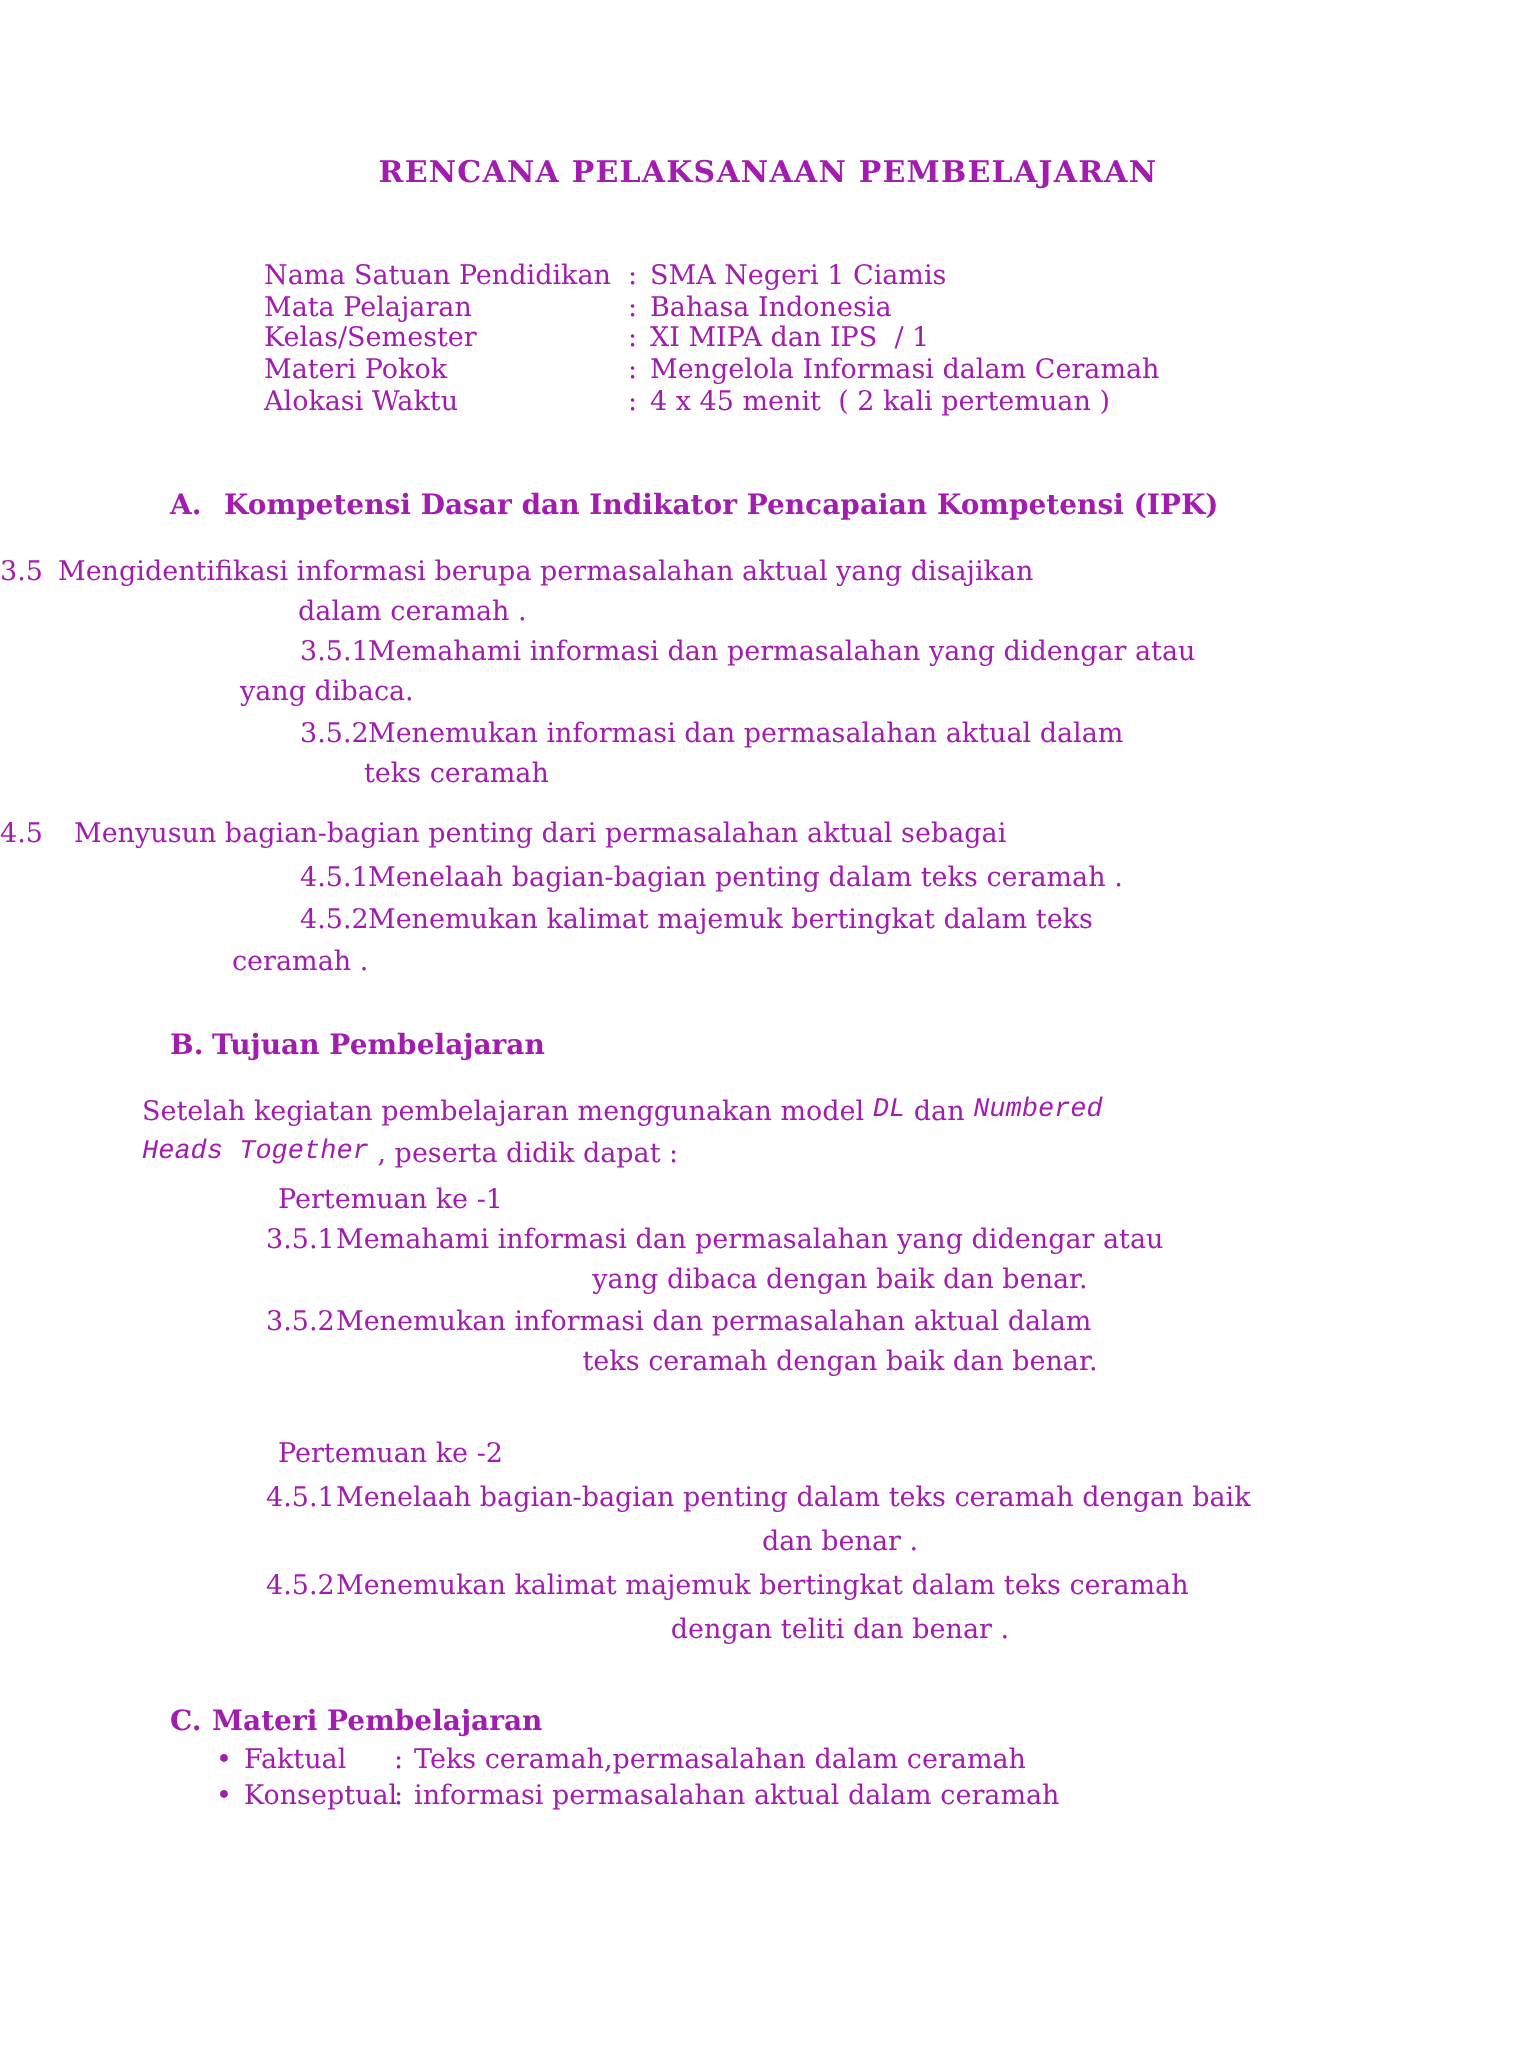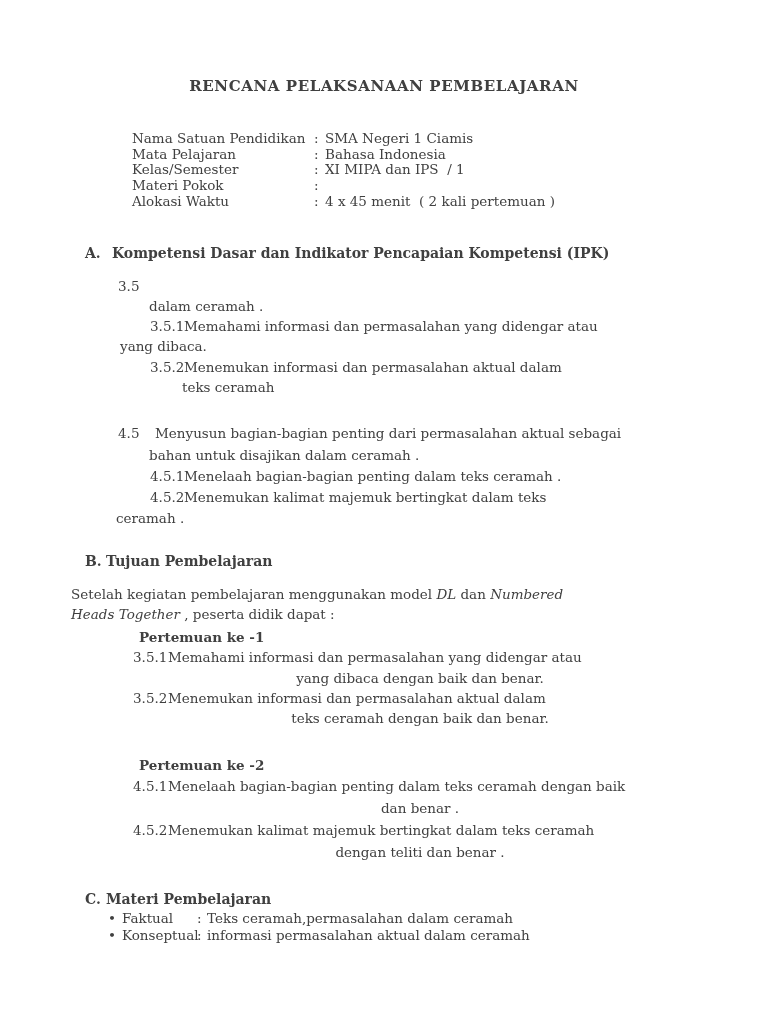--- a/index.html
+++ b/index.html
@@ -2,21 +2,21 @@
 <html><head>
 <meta charset="utf-8">
 <style>
   html, body { margin: 0; padding: 0; }
   body { background: #ffffff; }
   .page {
     position: relative;
     width: 768px;
     height: 988px;
     background: #ffffff;
-    color: #404040;
+    color: #a21caf;
     font-family: "DejaVu Serif", serif;
     font-size: 13.5px;
     overflow: hidden;
   }
   .doc-title {
     margin-top: 78px;
     text-align: center;
     font-weight: bold;
     font-size: 15px;
     line-height: 17px;
@@ -39,47 +39,47 @@
   }
   .sec-letter-a { width: 27px; }
   .sec-letter-bc { width: 21px; }
   .heading-a { margin-top: 36px; }
   .heading-b { margin-top: 24px; }
   .heading-c { margin-top: 28px; }
   
   .ln { display: flex; white-space: pre; }
   .block-35 { margin-top: 15px; }
   .block-35 .ln { line-height: 20.3px; }
-  .block-45 { margin-top: 26px; }
+  .block-45 { margin-top: 10px; }
   .block-45 .ln { line-height: 21.3px; }
   .intro-block { margin-top: 15px; }
   .intro-block .ln { line-height: 20.7px; padding-left: 71px; }
   .meeting1 { margin-top: 2px; }
   .meeting1 .ln { line-height: 20.3px; }
   .meeting2 { margin-top: 26px; }
   .meeting2 .ln { line-height: 21.8px; }
   .bullets-block { margin-top: 3px; }
   .bullets-block .ln { line-height: 17.6px; padding-left: 108px; }
   
-  .pl118 { padding-left: 118px; }
+  .pl118 { }
   .pl149 { padding-left: 149px; }
   .pl150 { padding-left: 150px; }
   .pl182 { padding-left: 182px; align-items: flex-end; }
   .pl193 { padding-left: 120px; }
   .pl195 { padding-left: 116px; }
   .numw29 { width: 29px; }
   .numw37 { width: 37px; }
   .numw34 { width: 34px; }
   
   .pl133 { padding-left: 133px; }
   .pl139 { padding-left: 139px; }
   .pl178 { padding-left: 72px; justify-content: center; }
   .numw35 { width: 35px; }
-  .bold { font-weight: bold; text-align: center; }
-  .ital { font-style: italic; }
+  .bold { font-weight: normal; text-align: center; }
+  .ital { font-style: italic; font-family: Liberation Mono, monospace; }
   
   .bullet-glyph { width: 14px; }
   .c-label { width: 75px; }
   .c-colon { width: 10px; }
 </style>
 </head>
 <body>
 
 <div class="page">
 
@@ -89,35 +89,35 @@
     <div class="hrow">
       <span class="hlabel">Nama Satuan Pendidikan</span><span class="hcolon">:</span><span>SMA Negeri 1 Ciamis</span>
     </div>
     <div class="hrow">
       <span class="hlabel">Mata Pelajaran</span><span class="hcolon">:</span><span>Bahasa Indonesia</span>
     </div>
     <div class="hrow">
       <span class="hlabel">Kelas/Semester</span><span class="hcolon">:</span><span>XI MIPA dan IPS  / 1</span>
     </div>
     <div class="hrow">
-      <span class="hlabel">Materi Pokok</span><span class="hcolon">:</span>
+      <span class="hlabel">Materi Pokok</span><span class="hcolon">:</span><span>Mengelola Informasi dalam Ceramah</span>
     </div>
     <div class="hrow">
       <span class="hlabel">Alokasi Waktu</span><span class="hcolon">:</span><span>4 x 45 menit  ( 2 kali pertemuan )</span>
     </div>
   </div>
 
   <div class="sec-heading heading-a">
     <span class="sec-letter-a">A.</span>
       <span>Kompetensi Dasar dan Indikator Pencapaian Kompetensi (IPK)</span>
   </div>
 
   <div class="block-35">
     <div class="ln pl118">
-      <span class="numw29">3.5</span>
+      <span class="numw29">3.5</span><span>Mengidentifikasi informasi berupa permasalahan aktual yang disajikan</span>
     </div>
     <div class="ln pl149">
       <span>dalam ceramah .</span>
     </div>
     <div class="ln pl150">
       <span class="numw34">3.5.1</span><span>Memahami informasi dan permasalahan yang didengar atau</span>
     </div>
     <div class="ln pl193">
       <span>yang dibaca.</span>
     </div>
@@ -126,23 +126,20 @@
     </div>
     <div class="ln pl182">
       <span>teks ceramah</span>
     </div>
   </div>
 
   <div class="block-45">
     <div class="ln pl118">
       <span class="numw37">4.5</span><span>Menyusun bagian-bagian penting dari permasalahan aktual sebagai</span>
     </div>
-    <div class="ln pl149">
-      <span>bahan untuk disajikan dalam ceramah .</span>
-    </div>
     <div class="ln pl150">
       <span class="numw34">4.5.1</span><span>Menelaah bagian-bagian penting dalam teks ceramah .</span>
     </div>
     <div class="ln pl150">
       <span class="numw34">4.5.2</span><span>Menemukan kalimat majemuk bertingkat dalam teks</span>
     </div>
     <div class="ln pl195">
       <span>ceramah .</span>
     </div>
   </div>

